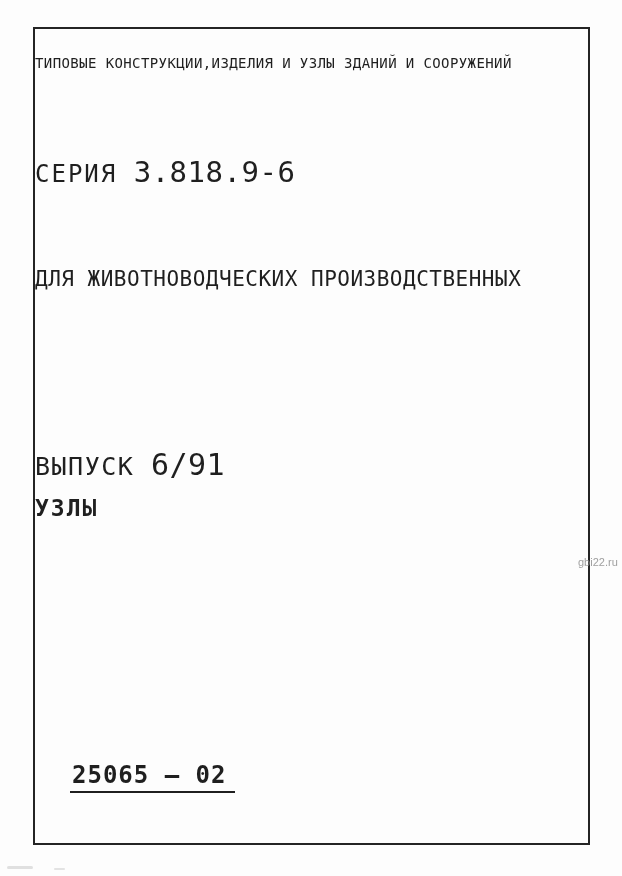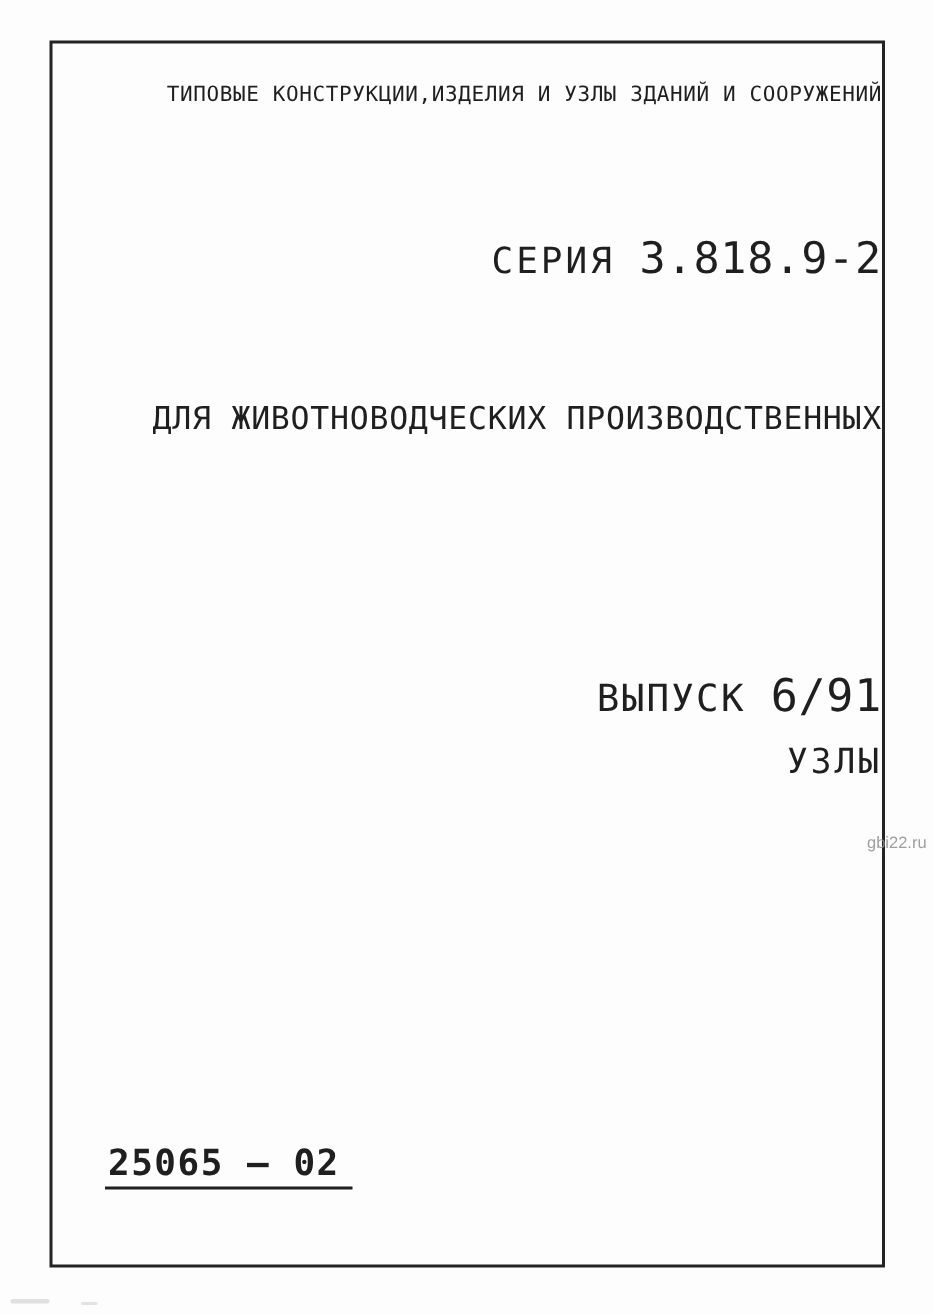--- a/index.html
+++ b/index.html
@@ -21,21 +21,21 @@
     background:var(--paper);
   }
   .frame{
     position:absolute;
     left:33px;top:27px;
     width:557px;height:818px;
     border:2px solid #242424;
   }
   .center{
     position:absolute;left:0;right:0;
-    text-align:right;
+    text-align:left;
     white-space:nowrap;
   }
   .header-line{
     top:26px;
     font-size:14px;
     letter-spacing:0.4px;
   }
   .series-line{
     top:126px;
     font-size:24px;
@@ -58,20 +58,21 @@
   }
   .issue-line .issue-num{
     font-size:30px;
     letter-spacing:0.5px;
     margin-top:32px;
   }
   .subtitle-1{
     top:466px;
     font-size:23px;
     letter-spacing:2px;
+    font-weight:bold;
   }
   .subtitle-2{
     top:490px;
     font-size:21px;
     letter-spacing:1px;
   }
   .doc-number{
     position:absolute;
     left:35px;top:732px;
     font-size:24px;
@@ -103,21 +104,21 @@
 
 <div class="page">
 
   <div class="frame">
 
     <div class="center header-line">ТИПОВЫЕ КОНСТРУКЦИИ,ИЗДЕЛИЯ И УЗЛЫ ЗДАНИЙ И СООРУЖЕНИЙ</div>
 
     <div class="center series-line">
       <span>СЕРИЯ</span>
       <span> </span>
-      <span class="series-num">3.818.9-2</span>
+      <span class="series-num">3.818.9-6</span>
     </div>
 
     <div class="center title-block">
       <div>ДЛЯ ЖИВОТНОВОДЧЕСКИХ ПРОИЗВОДСТВЕННЫХ</div>
     </div>
 
     <div class="center issue-line">
       <span>ВЫПУСК</span>
       <span> </span>
       <span class="issue-num">6/91</span>

